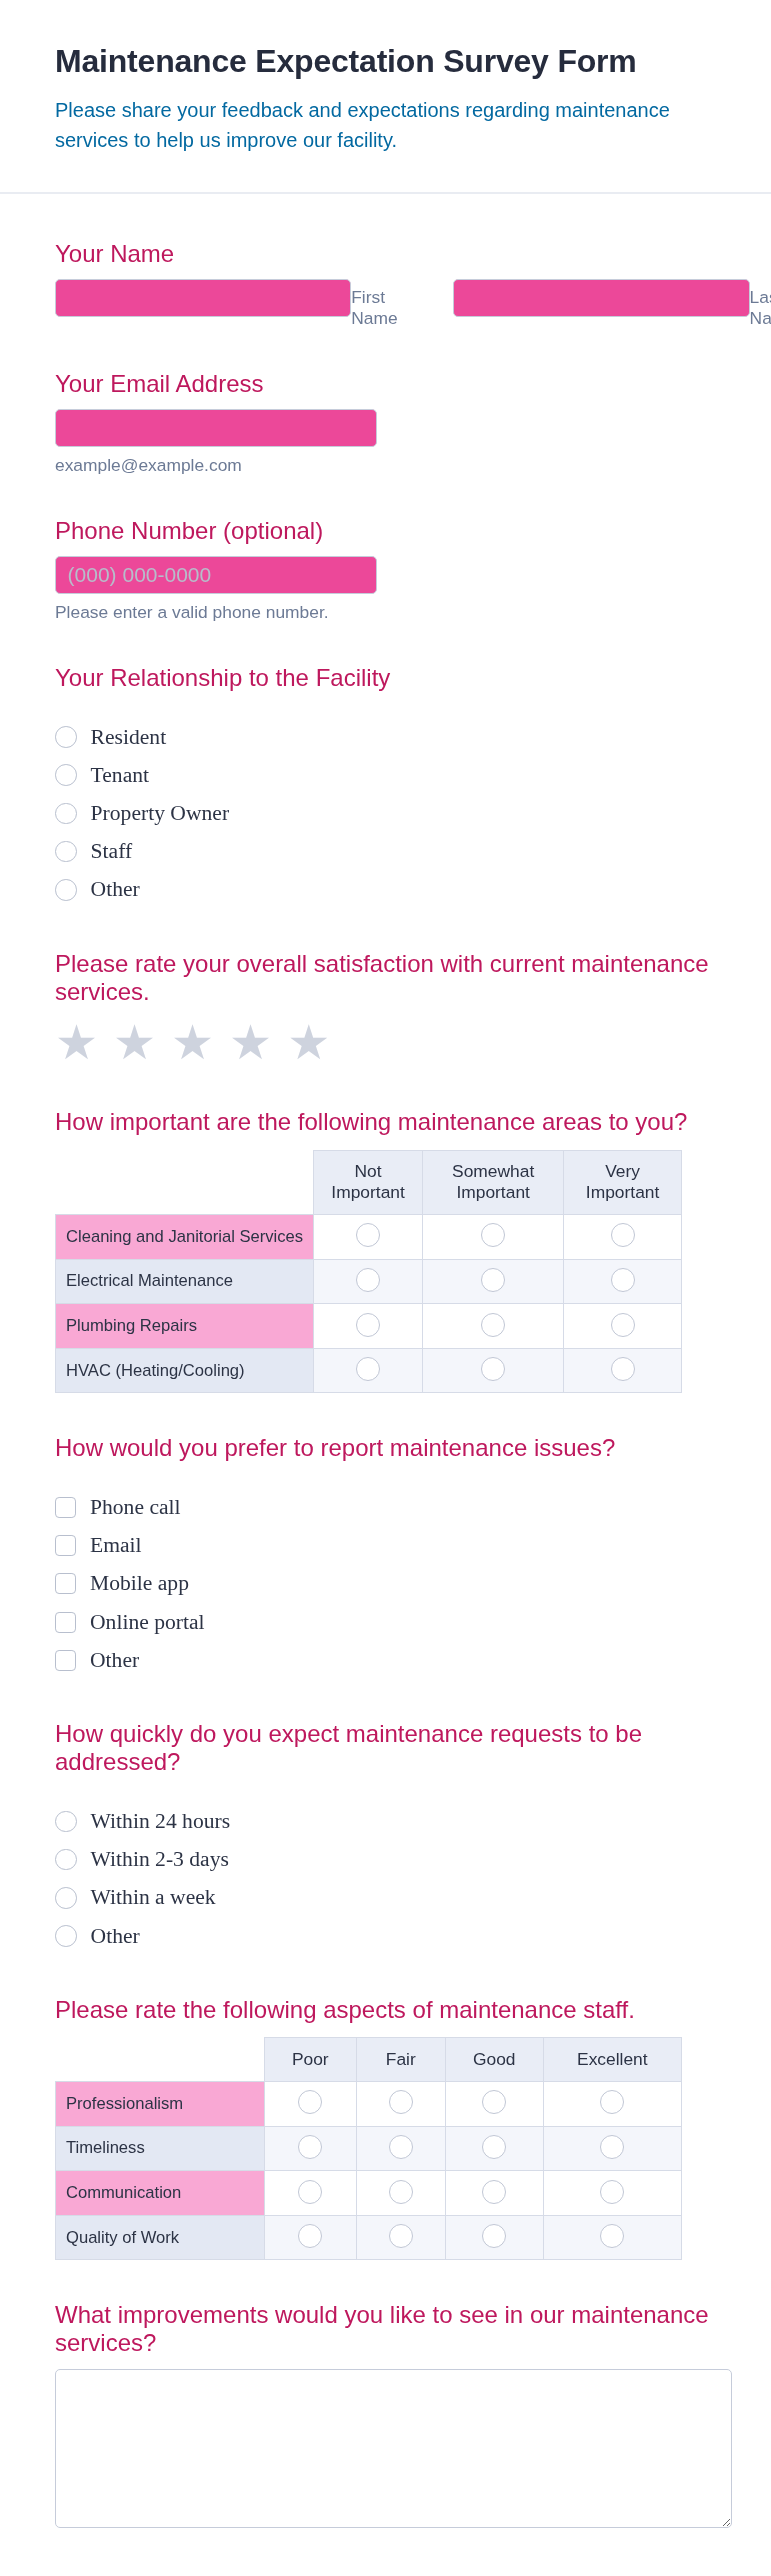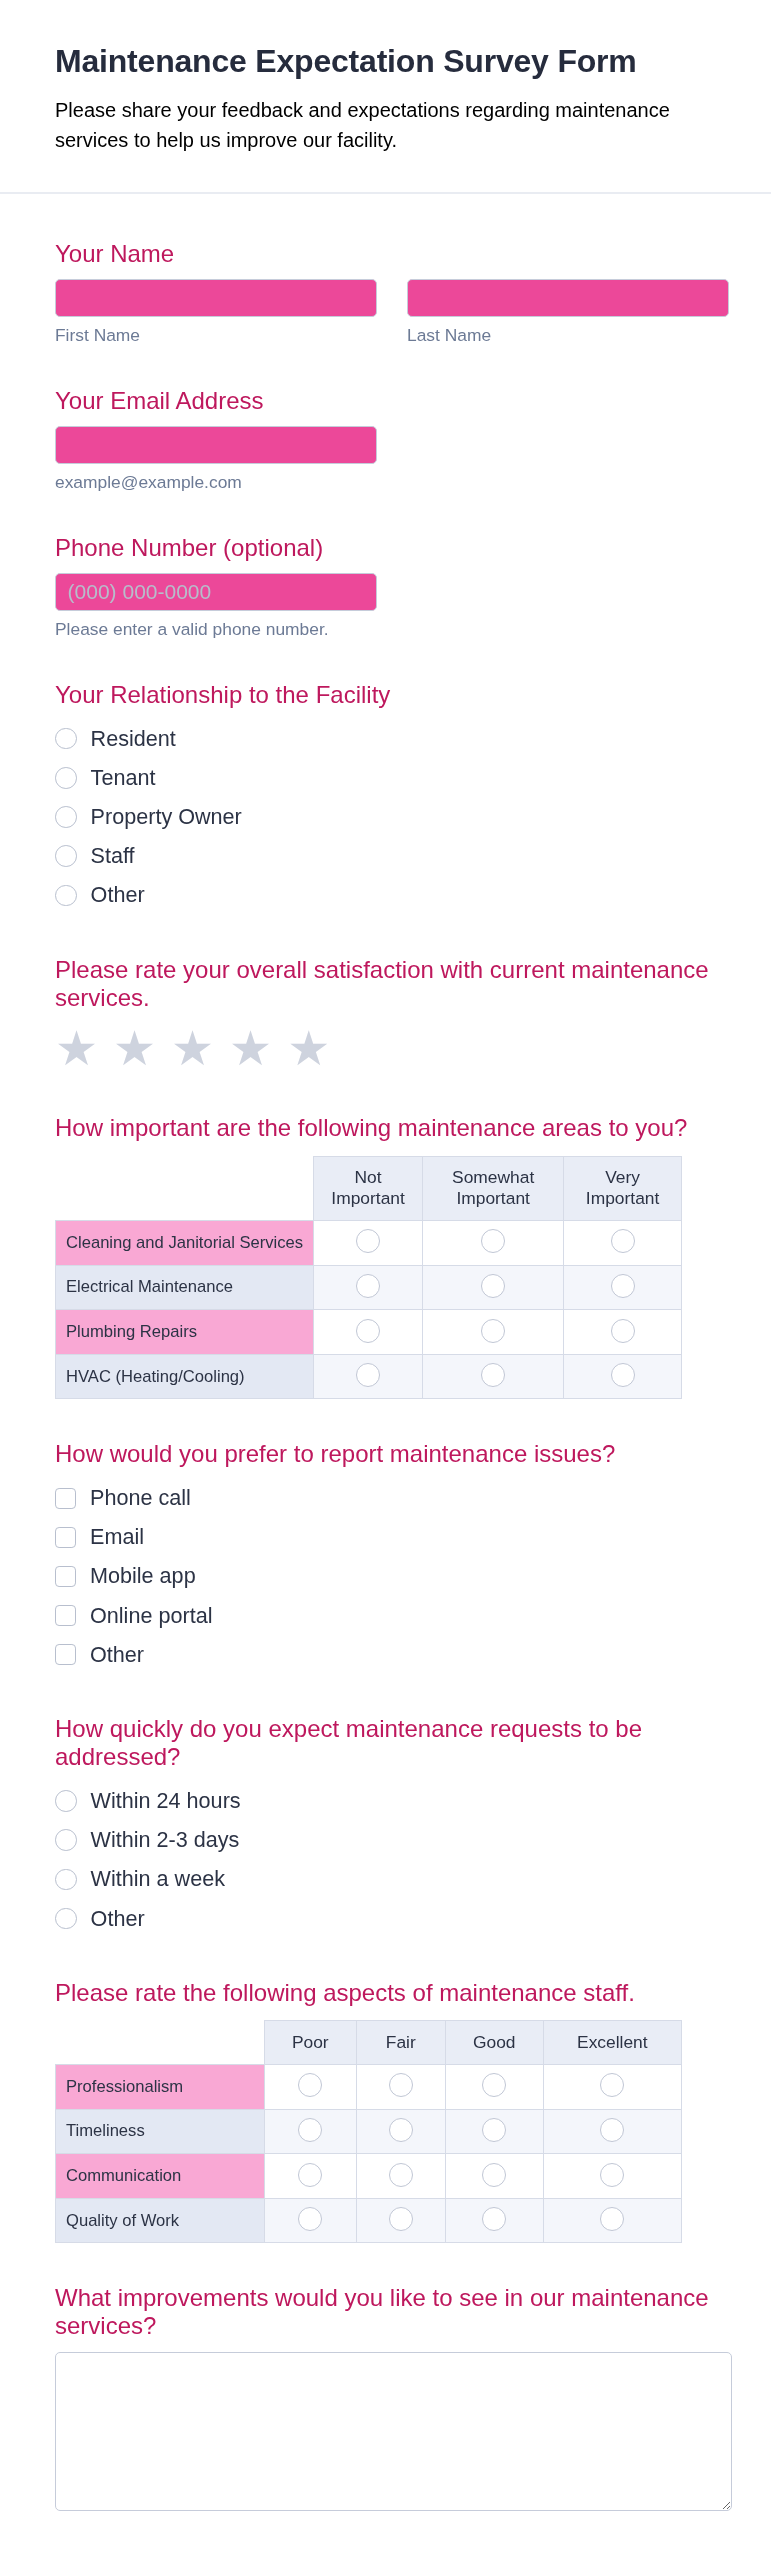--- a/index.html
+++ b/index.html
@@ -16,51 +16,51 @@
   .form-title {
     font-size: 32px;
     font-weight: 700;
     color: #262c3d;
     letter-spacing: -0.2px;
   }
   .form-subtitle {
     margin-top: 15px;
     font-size: 20px;
     line-height: 1.5;
-    color: #000000;
+    color: #0369a1;
     max-width: 664px;
   }
   .divider { height: 1.7px; background: #e9ecf2; width: 772px; }
 
   
   .content { padding: 5px 40px 33px 55px; }
   .field { margin-top: 41px; }
   .q-label { font-size: 24px; font-weight: 500; color: #be185d; }
 
   
   .name-row { display: flex; gap: 30px; margin-top: 11.6px; }
-  .sub-field { display: flex; flex-direction: column; }
+  .sub-field { display: flex; flex-direction: row; }
   .text-input {
     width: 322px;
     height: 38px;
     border: 0.8px solid #c6ccda;
     border-radius: 5px;
     padding: 0 11.6px;
     font-size: 21px;
     color: #2c3345;
     background: #ec4899;
     font-family: "Liberation Sans", sans-serif;
     outline: none;
   }
   .text-input::placeholder { color: #b7bdcb; }
   .sublabel { margin-top: 7.5px; font-size: 17.4px; color: #6c7a95; }
   .single-input-wrap { margin-top: 11.6px; }
 
   
-  .options { margin-top: 10px; }
+  .options { margin-top: 26px; font-family: Liberation Serif, serif; }
   .option {
     display: flex;
     align-items: center;
     gap: 14px;
     padding: 6.6px 0;
     cursor: pointer;
   }
   .radio {
     width: 21.6px; height: 21.6px;
     border: 1.7px solid #b8bfce;

